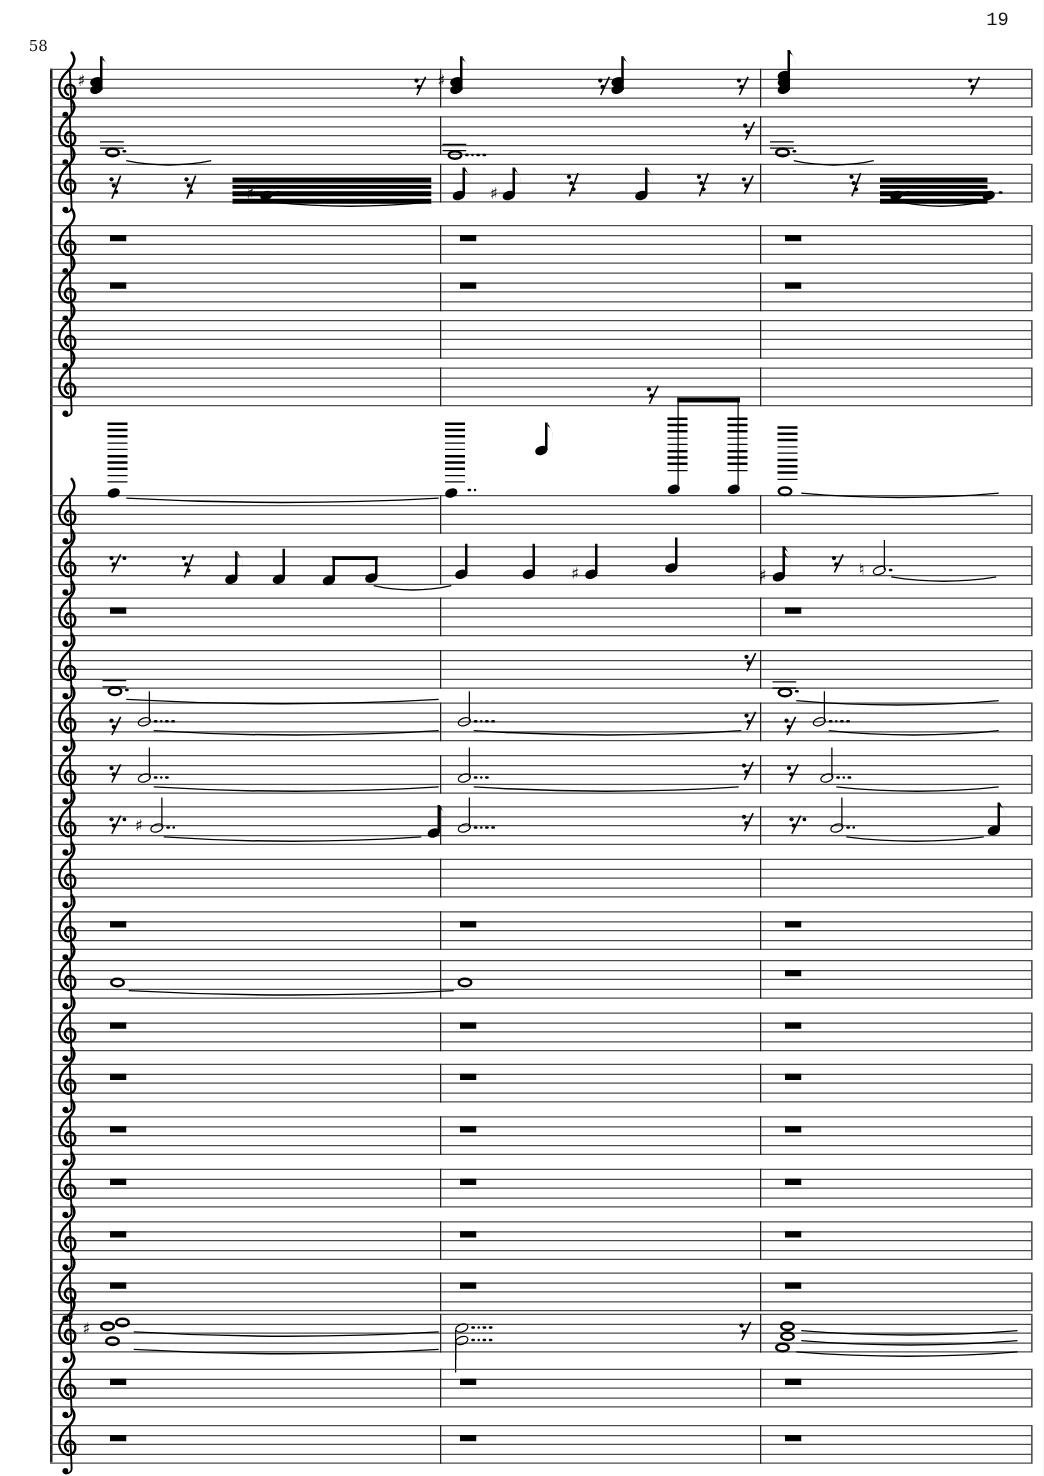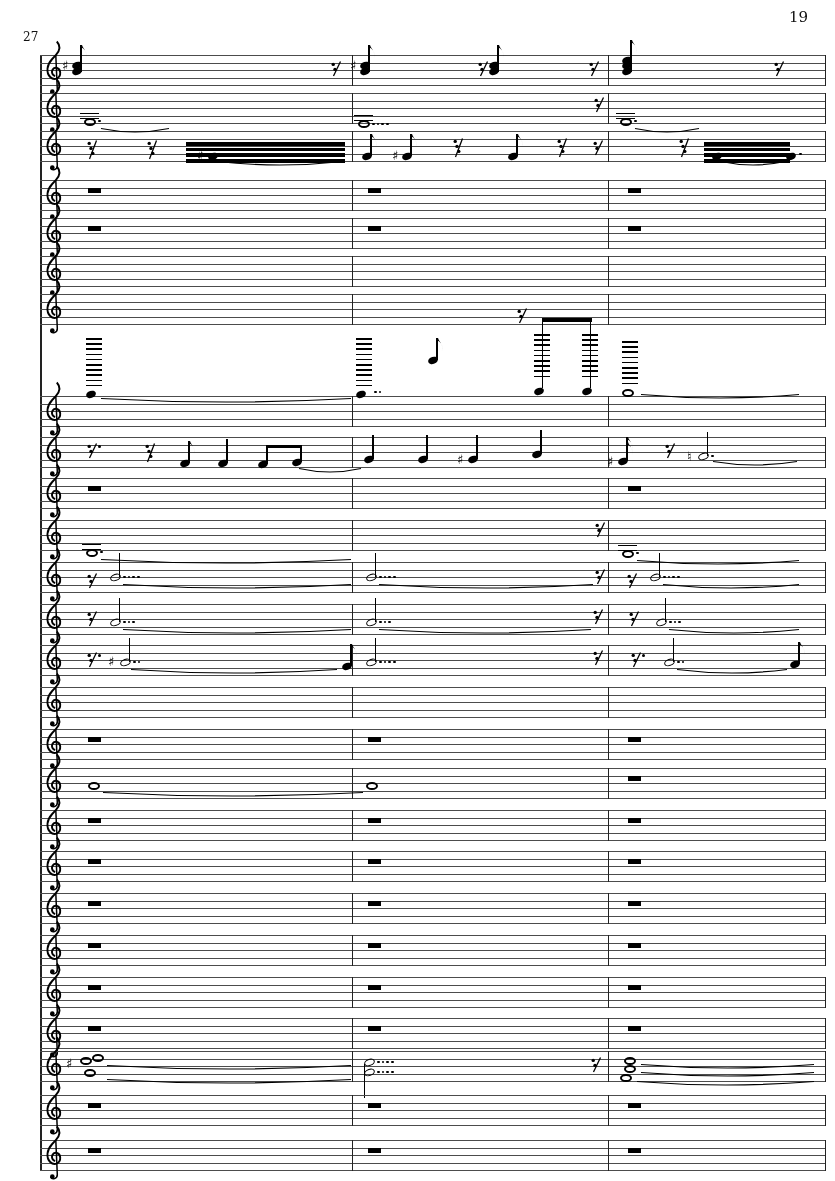--- a/index.html
+++ b/index.html
@@ -21,22 +21,22 @@
   .ledg{position:absolute;height:1.2px;background:#000;}
   .ndot{position:absolute;width:2.8px;height:2.8px;border-radius:50%;background:#000;}
   .acc{position:absolute;font-family:"DejaVu Sans",sans-serif;font-size:13px;line-height:13px;color:#000;}
   .wrest{position:absolute;width:13px;height:5.2px;background:#000;}
   svg{position:absolute;overflow:visible;}
 </style>
 </head>
 <body>
 
 <div id="page">
-  <div class="pagenum" style="left:789px;top:8px;">19</div>
-  <div class="measurenum" style="left:23px;top:30px;">27</div>
+  <div class="pagenum" style="left:789px;top:8px;font-family:Liberation Mono, monospace;">19</div>
+  <div class="measurenum" style="left:23px;top:30px;">58</div>
   <div id="system">
       <div class="sysline" style="left: 40px; top: 55px; height: 1115px;"></div>
       <div class="staff" style="top: 55px;">
         <div class="sline" style="top: 0px;"></div>
         <div class="sline" style="top: 7.5px;"></div>
         <div class="sline" style="top: 15px;"></div>
         <div class="sline" style="top: 22.5px;"></div>
         <div class="sline" style="top: 30px;"></div>
         <div class="barline" style="left: 312px;"></div>
         <div class="barline" style="left: 568px;"></div>

